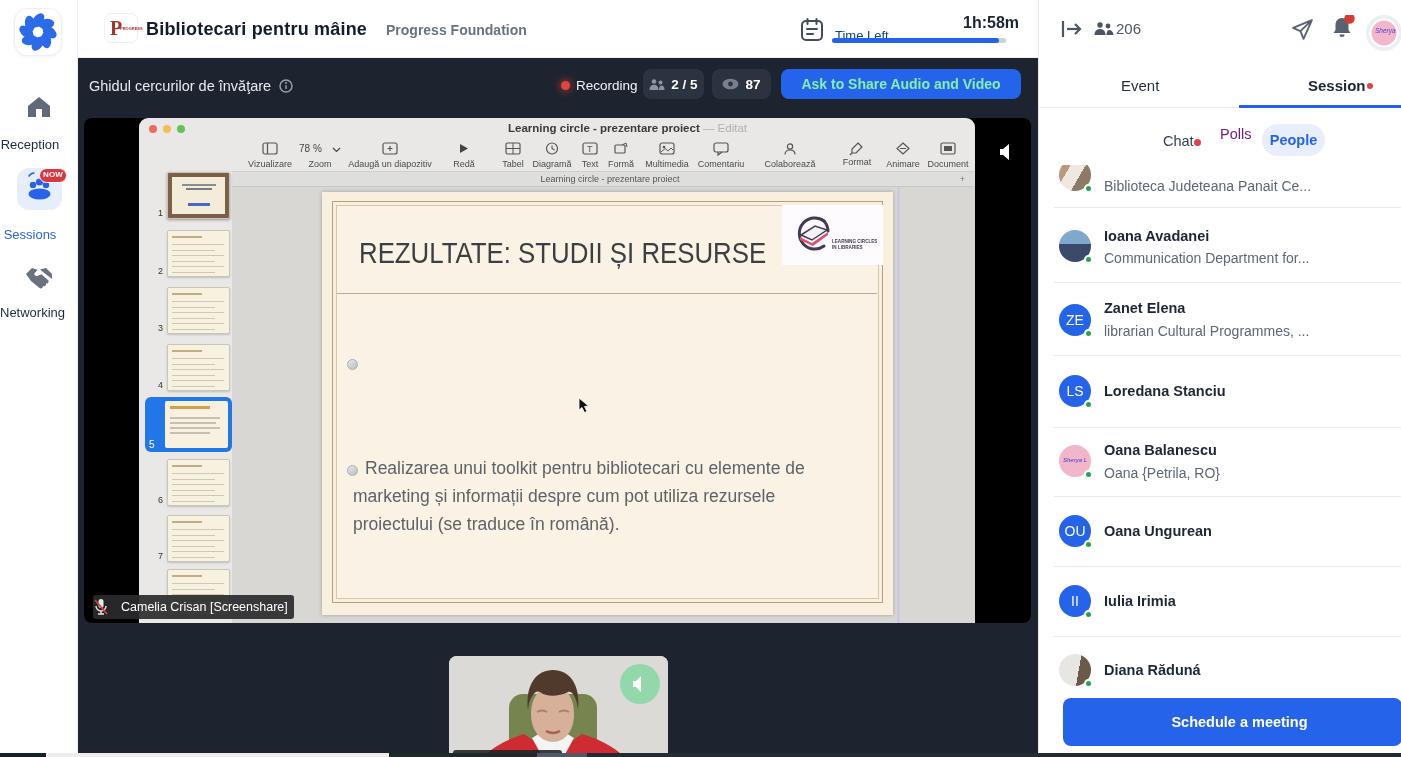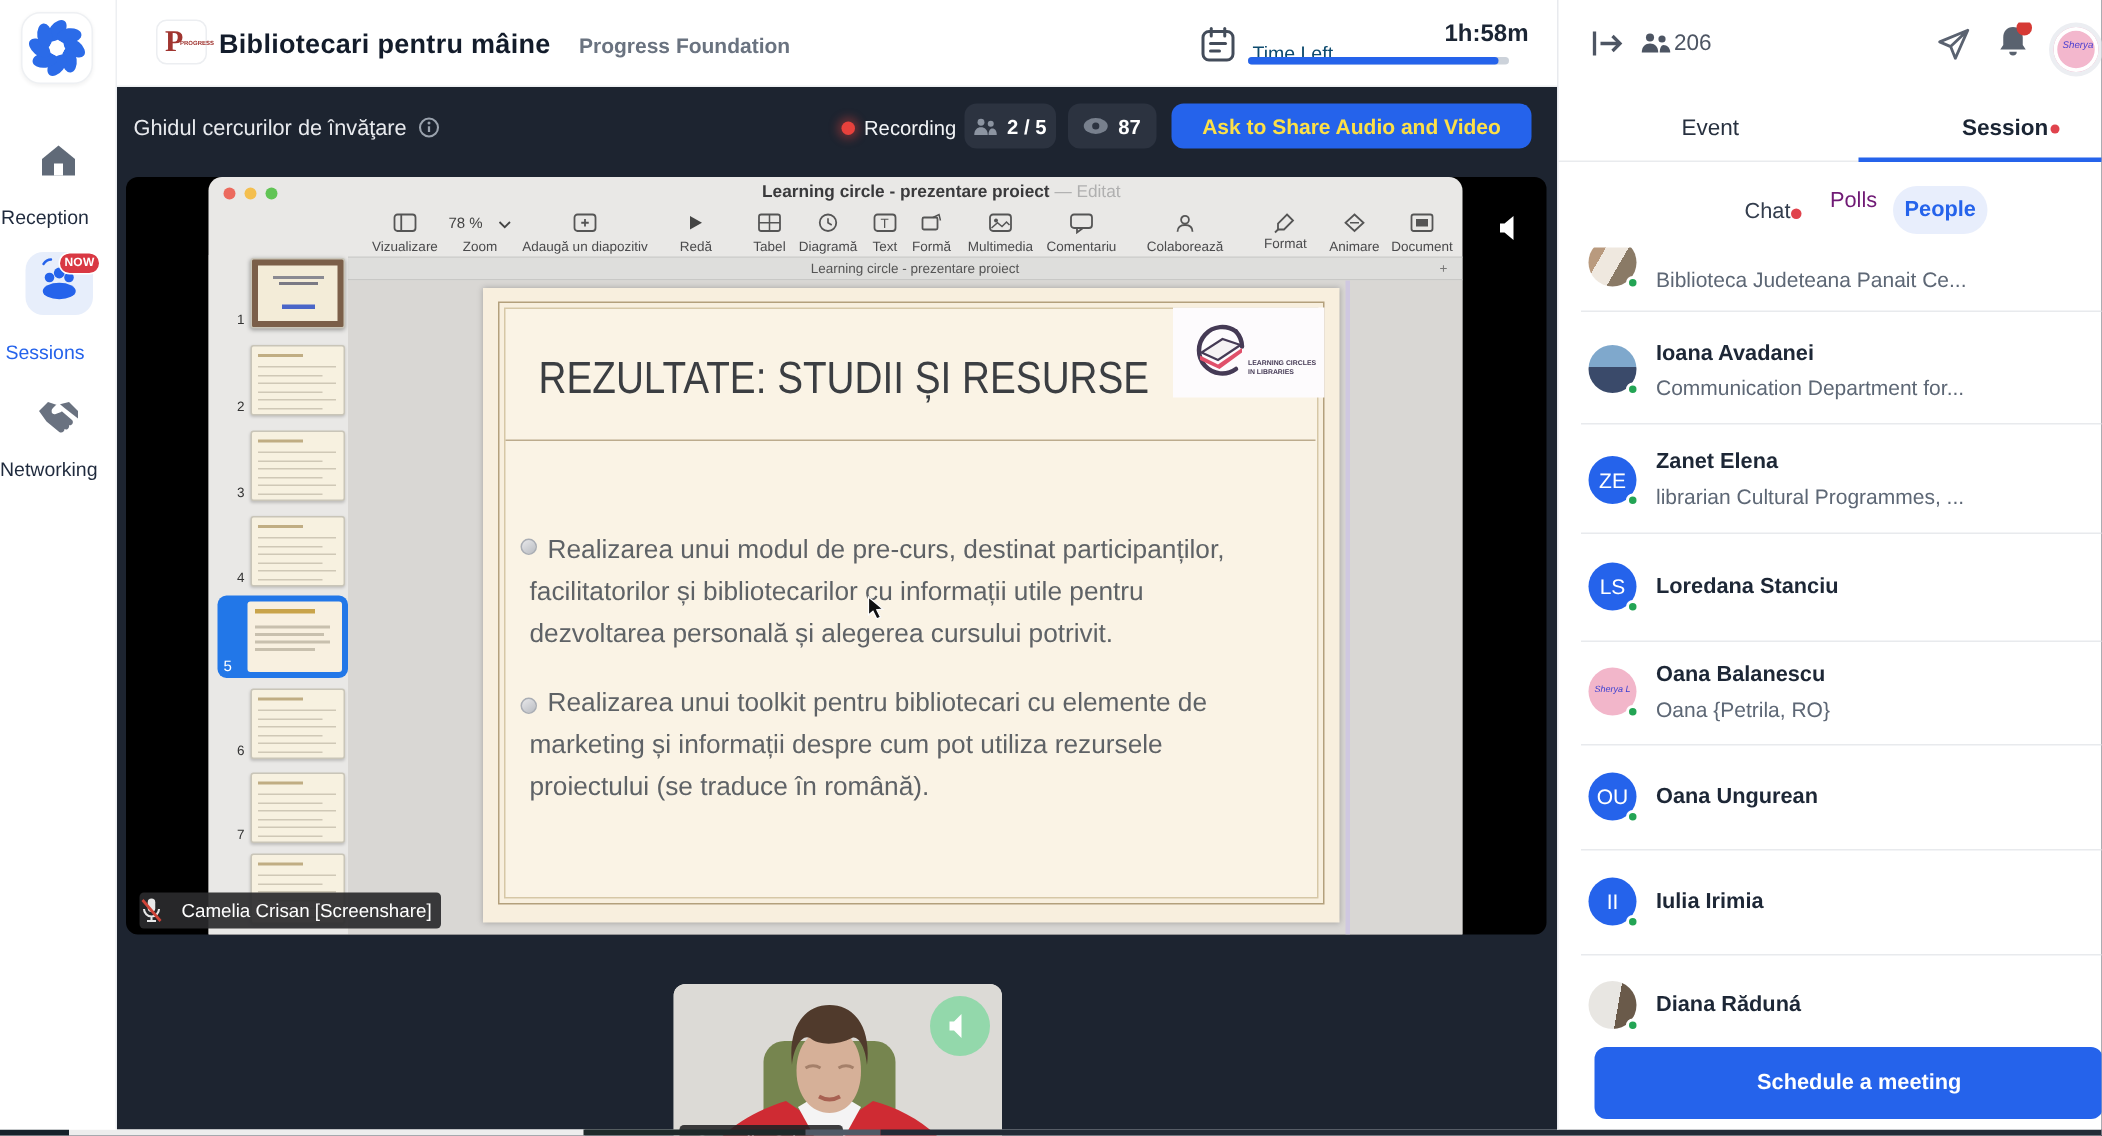--- a/index.html
+++ b/index.html
@@ -25,21 +25,21 @@
 #tl-fill { position:absolute; left:0; top:0; width:167px; height:5px; border-radius:3px; background:#2563eb; }
 
 
 #stage { position:absolute; left:78px; top:58px; width:960px; height:695px; background:#1d2430; }
 #stage-title { position:absolute; left:11px; top:20px; font-size:14.5px; color:#e8eaee; }
 #rec-dot { position:absolute; left:483px; top:23px; width:9px; height:9px; border-radius:50%; background:#e8413c; box-shadow:0 0 6px 3px rgba(232,65,60,.35); }
 #rec-label { position:absolute; left:498px; top:20px; font-size:13.5px; color:#f2f4f6; }
 .pill { position:absolute; top:11px; height:30px; background:#2c3340; border-radius:8px; color:#fff; font-size:13.5px; font-weight:bold; display:flex; align-items:center; justify-content:center; gap:6px; }
 #pill-hands { left:565px; width:61px; }
 #pill-eye { left:634px; width:59px; }
-#ask-btn { position:absolute; left:703px; top:11px; width:240px; height:30px; background:#2563eb; border-radius:8px; color:#fde047; font-size:14px; font-weight:bold; text-align:center; line-height:30px; }
+#ask-btn { position:absolute; left:703px; top:11px; width:240px; height:30px; background:#2563eb; border-radius:8px; color:#86efac; font-size:14px; font-weight:bold; text-align:center; line-height:30px; }
 
 
 #video-black { position:absolute; left:6px; top:60px; width:947px; height:505px; background:#000; border-radius:8px; }
 #ss-window { position:absolute; left:55px; top:0; width:836px; height:505px; background:#e9e8e6; border-radius:9px 9px 0 0; overflow:hidden;padding-left:28px; }
 #ss-label { position:absolute; left:15px; top:537px; height:24px; background:rgba(42,42,44,.92); border-radius:3px; color:#fff; font-size:12.5px; line-height:24px; padding:0 6px 0 28px; }
 #spk-icon { position:absolute; left:915px; top:25px; }
 
 
 #tbar-title { position:absolute; left:369px; top:4px; white-space:nowrap; font-size:11.5px; font-weight:bold; color:#3a3a3c; }
 .tl-dot { position:absolute; top:7px; width:8px; height:8px; border-radius:50%; }
@@ -399,21 +399,20 @@
               <path d="M 42 16 A 15.5 15.5 0 1 0 42 41" fill="none" stroke="#453a55" stroke-width="3" stroke-linecap="round"></path>
               <path d="M 42 16 A 15.5 15.5 0 0 1 46 26" fill="none" stroke="#453a55" stroke-width="3" stroke-linecap="round"></path>
               <path d="M18 32 L30 38 L46 27 L46 30 L31 41 L18 35 Z" fill="#e0506a"></path>
               <path d="M19 30 L30 35 L45 25 L33 21 Z" fill="#f5f2f4" stroke="#453a55" stroke-width="1.5"></path>
               <text x="50" y="38" font-size="4.6" font-weight="bold" fill="#453a55" font-family="Liberation Sans">LEARNING CIRCLES</text>
               <text x="50" y="44" font-size="4.6" font-weight="bold" fill="#453a55" font-family="Liberation Sans">IN LIBRARIES</text>
             </svg>
           </div>
           <div id="slide-hr"></div>
           <div class="bdot" style="left:25px;top:167px;"></div>
-          <div class="bullet-text" style="left:31px;top:160px;">Realizarea unui modul de pre-curs, destinat participanților,<br>facilitatorilor și bibliotecarilor cu informații utile pentru<br>dezvoltarea personală și alegerea cursului potrivit.</div>
           <div class="bdot" style="left:25px;top:273px;"></div>
           <div class="bullet-text" style="left:31px;top:262px;">Realizarea unui toolkit pentru bibliotecari cu elemente de<br>marketing și informații despre cum pot utiliza rezursele<br>proiectului (se traduce în română).</div>
         </div>
         <div style="position:absolute;left:665px;top:0;width:3px;height:436px;background:#cfc8e0;"></div>
       </div>
       <svg style="position:absolute;left:439px;top:279px;" width="12" height="17" viewBox="0 0 12 17">
           <path d="M1 1 L1 13 L4 10.5 L6.5 15.5 L9 14.5 L6.5 9.5 L10.5 9 Z" fill="#111" stroke="#fff" stroke-width="0.8"></path>
         </svg>
     </div>
     <svg id="spk-icon" width="18" height="18" viewBox="0 0 18 18">

